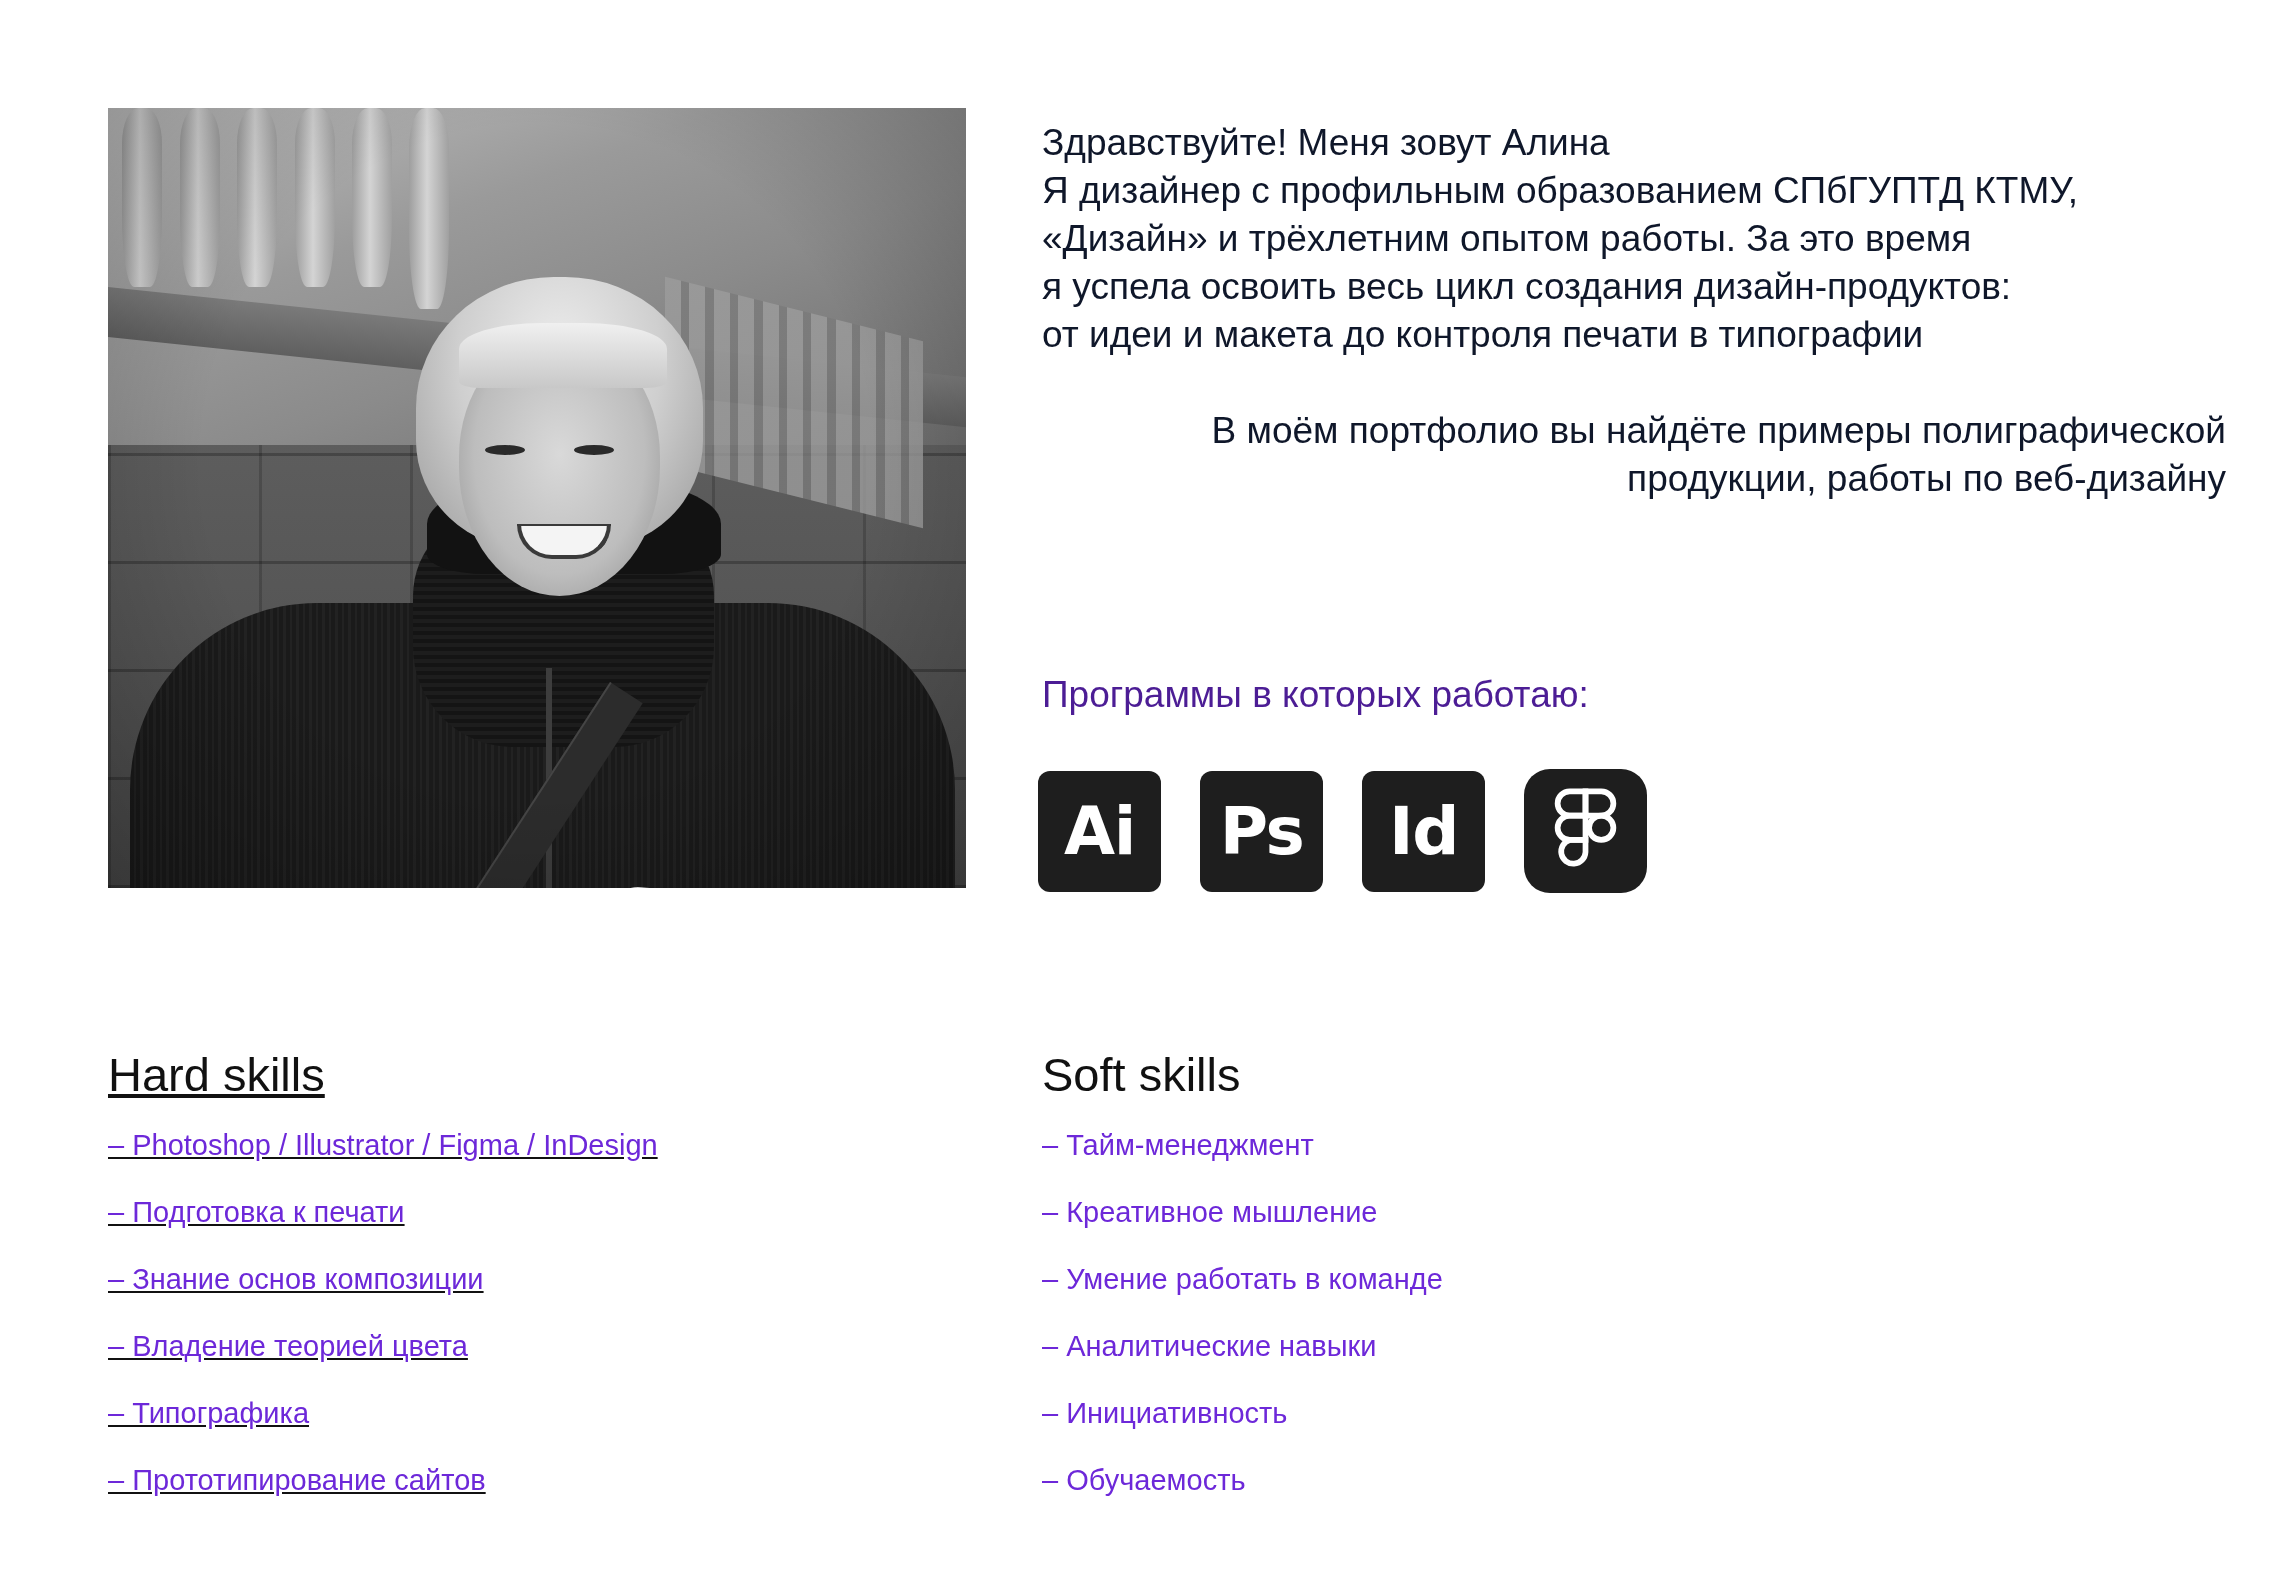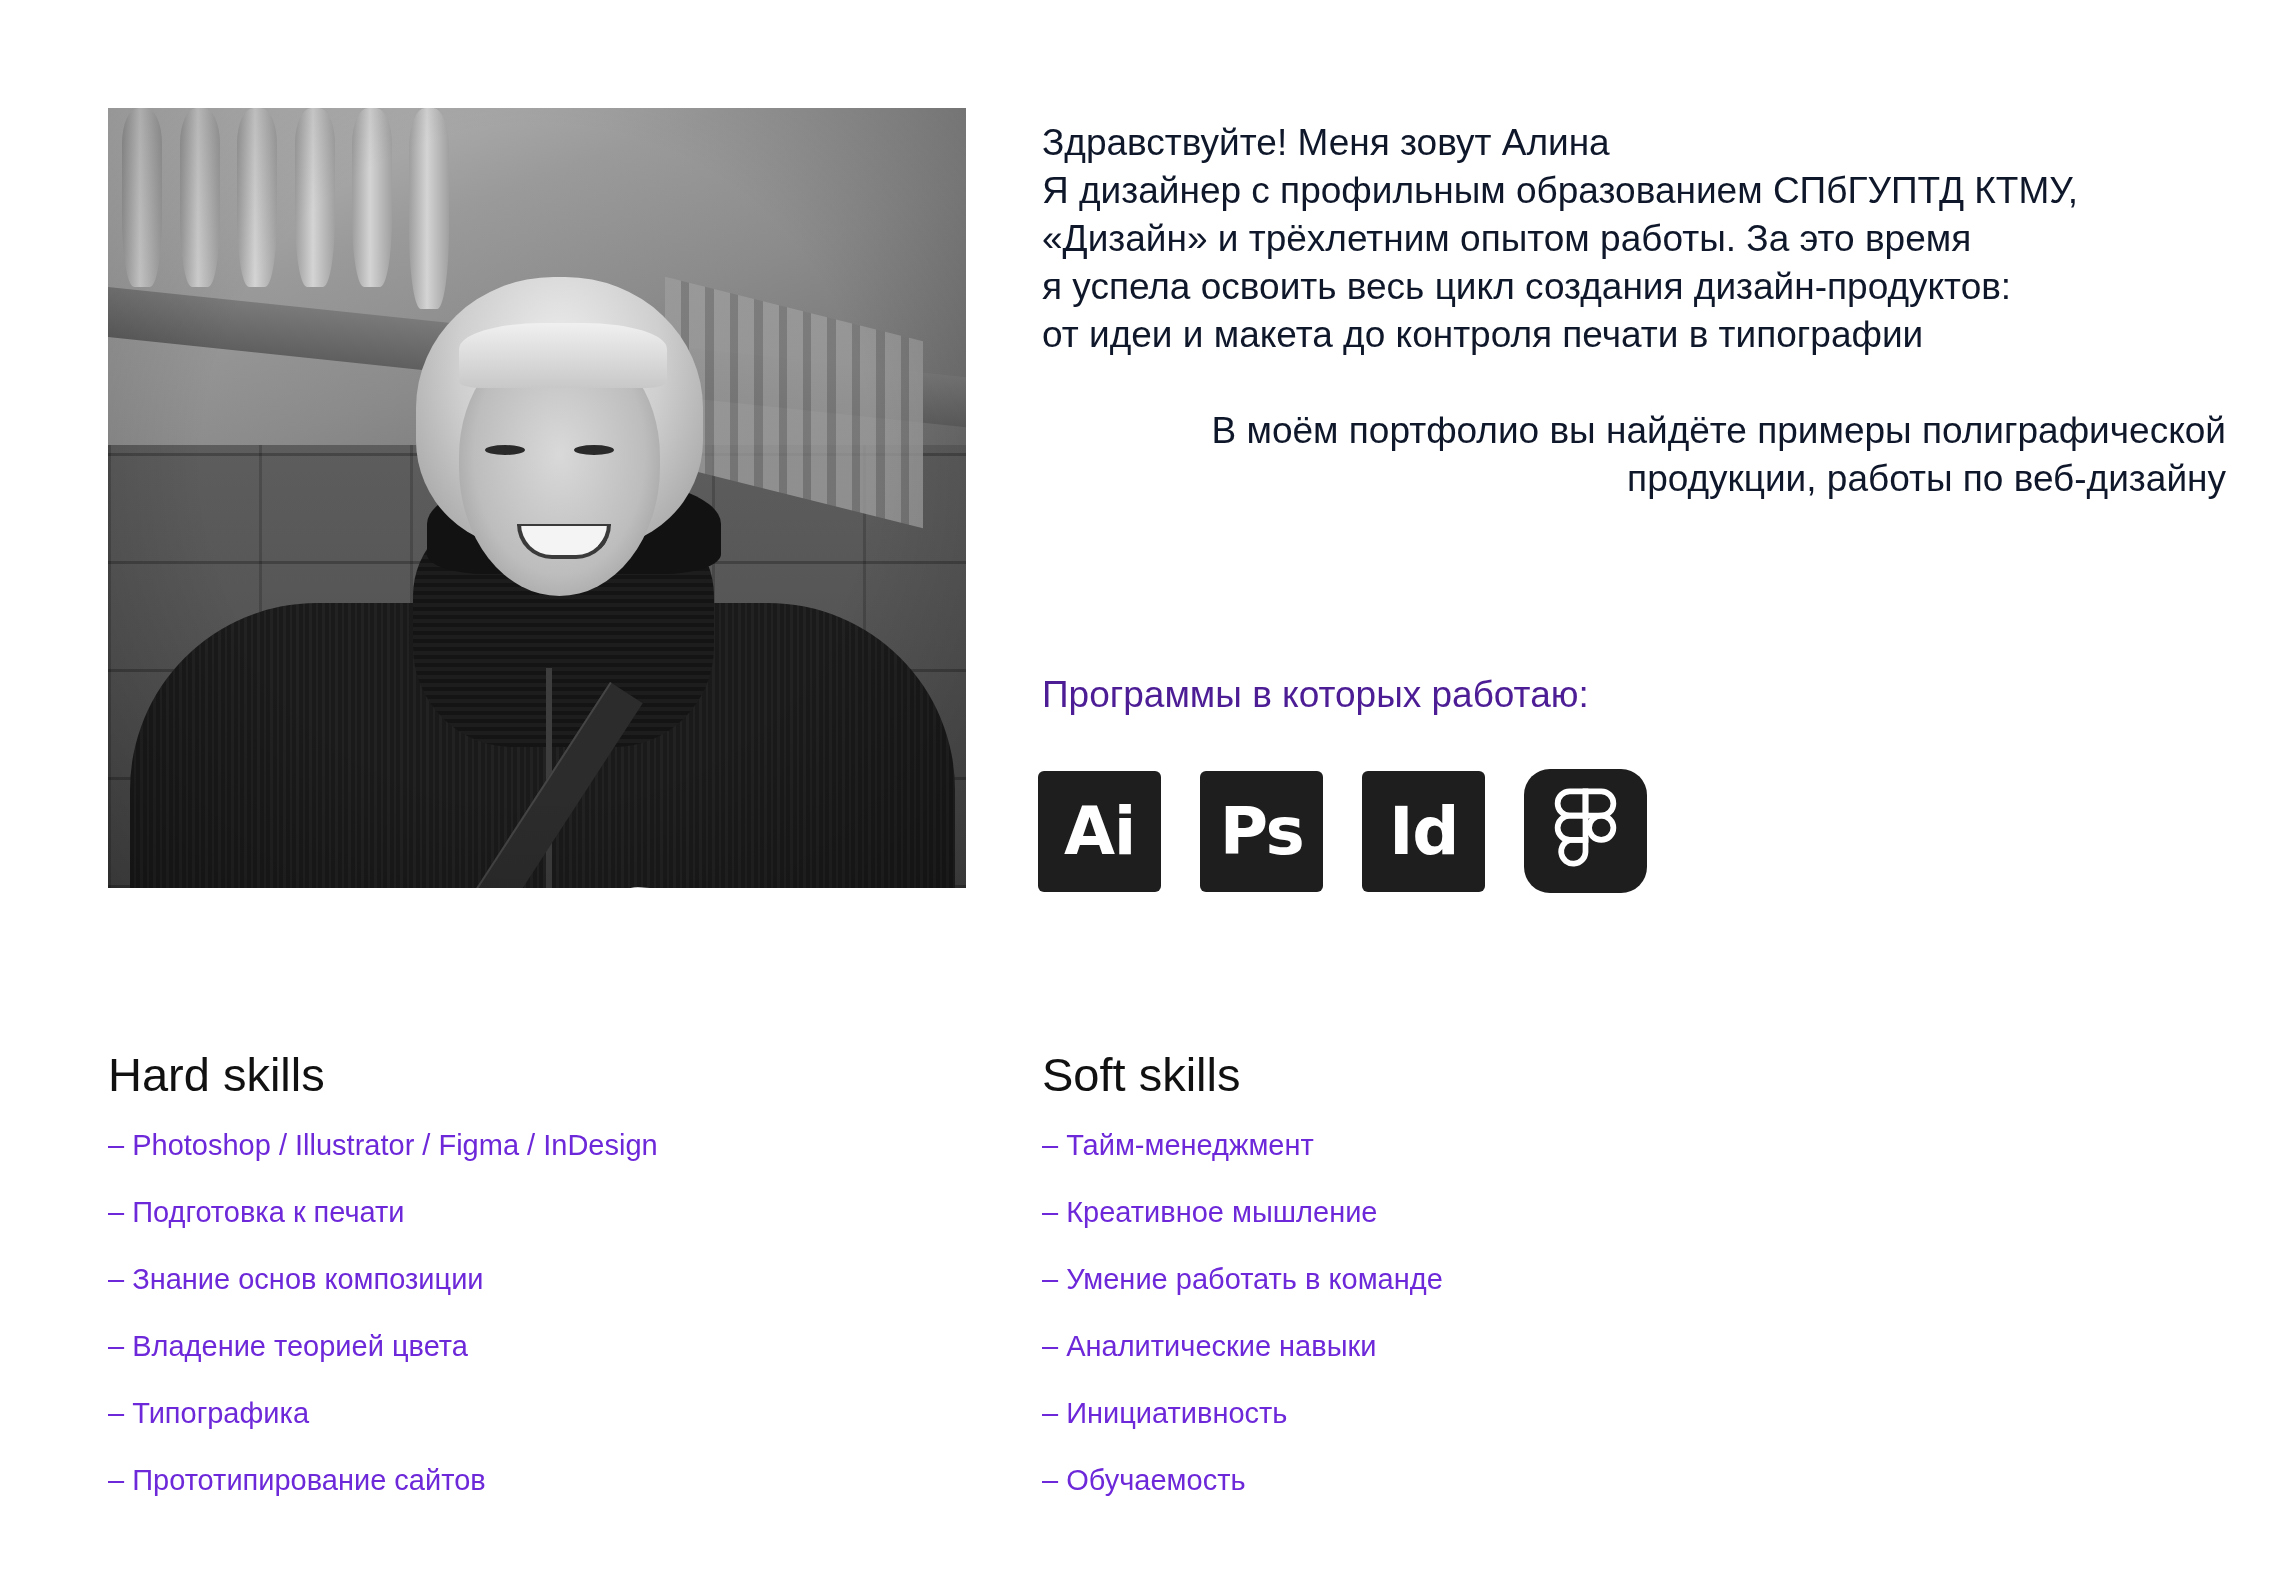--- a/index.html
+++ b/index.html
@@ -83,28 +83,28 @@
   }
 
   .intro { position: absolute; left: 1042px; top: 119px; width: 1184px; font-size: 37px; line-height: 48px; color: #0f172a; }
   .intro p { margin: 0; }
   .intro .para2 { margin-top: 48px; text-align: right; }
 
   .programs-title { position: absolute; left: 1042px; top: 671px; font-size: 37px; line-height: 48px; color: #4c1d95; }
 
   .icons { position: absolute; left: 1038px; top: 771px; display: flex; gap: 39px; }
   .app-icon {
-    width: 123px; height: 121px; border-radius: 6px; background: #1e1e1e; color: #ffffff;
+    width: 123px; height: 121px; border-radius: 12px; background: #1e1e1e; color: #ffffff;
     display: flex; align-items: center; justify-content: center;
     font-family: "DejaVu Sans", sans-serif; font-weight: bold; font-size: 66px; letter-spacing: -1.4px;
   }
   .app-icon.figma { width: 123px; height: 124px; margin-top: -2.2px; border-radius: 26px; }
 
   .skills-col { position: absolute; top: 1047px; }
-  .skills-col.hard { left: 108px; }
+  .skills-col.hard { left: 108px; text-decoration: underline; }
   .skills-col.soft { left: 1042px; }
   .skills-col h2 { margin: 0; font-weight: normal; font-size: 47px; line-height: 55px; color: #111; }
   .skills-col ul { list-style: none; margin: 27px 0 0 0; padding: 0; }
   .skills-col li { font-size: 29px; line-height: 33px; height: 33px; margin-bottom: 34px; color: #6d28d9; white-space: nowrap; }
 </style>
 </head>
 <body>
 
 <div class="photo" role="img" aria-label="Black-and-white portrait of a smiling woman with short blonde hair in a dark corduroy jacket with an 'Awesome' patch, standing in front of a stone building with balustrades">
   <div class="wall-top"></div>

